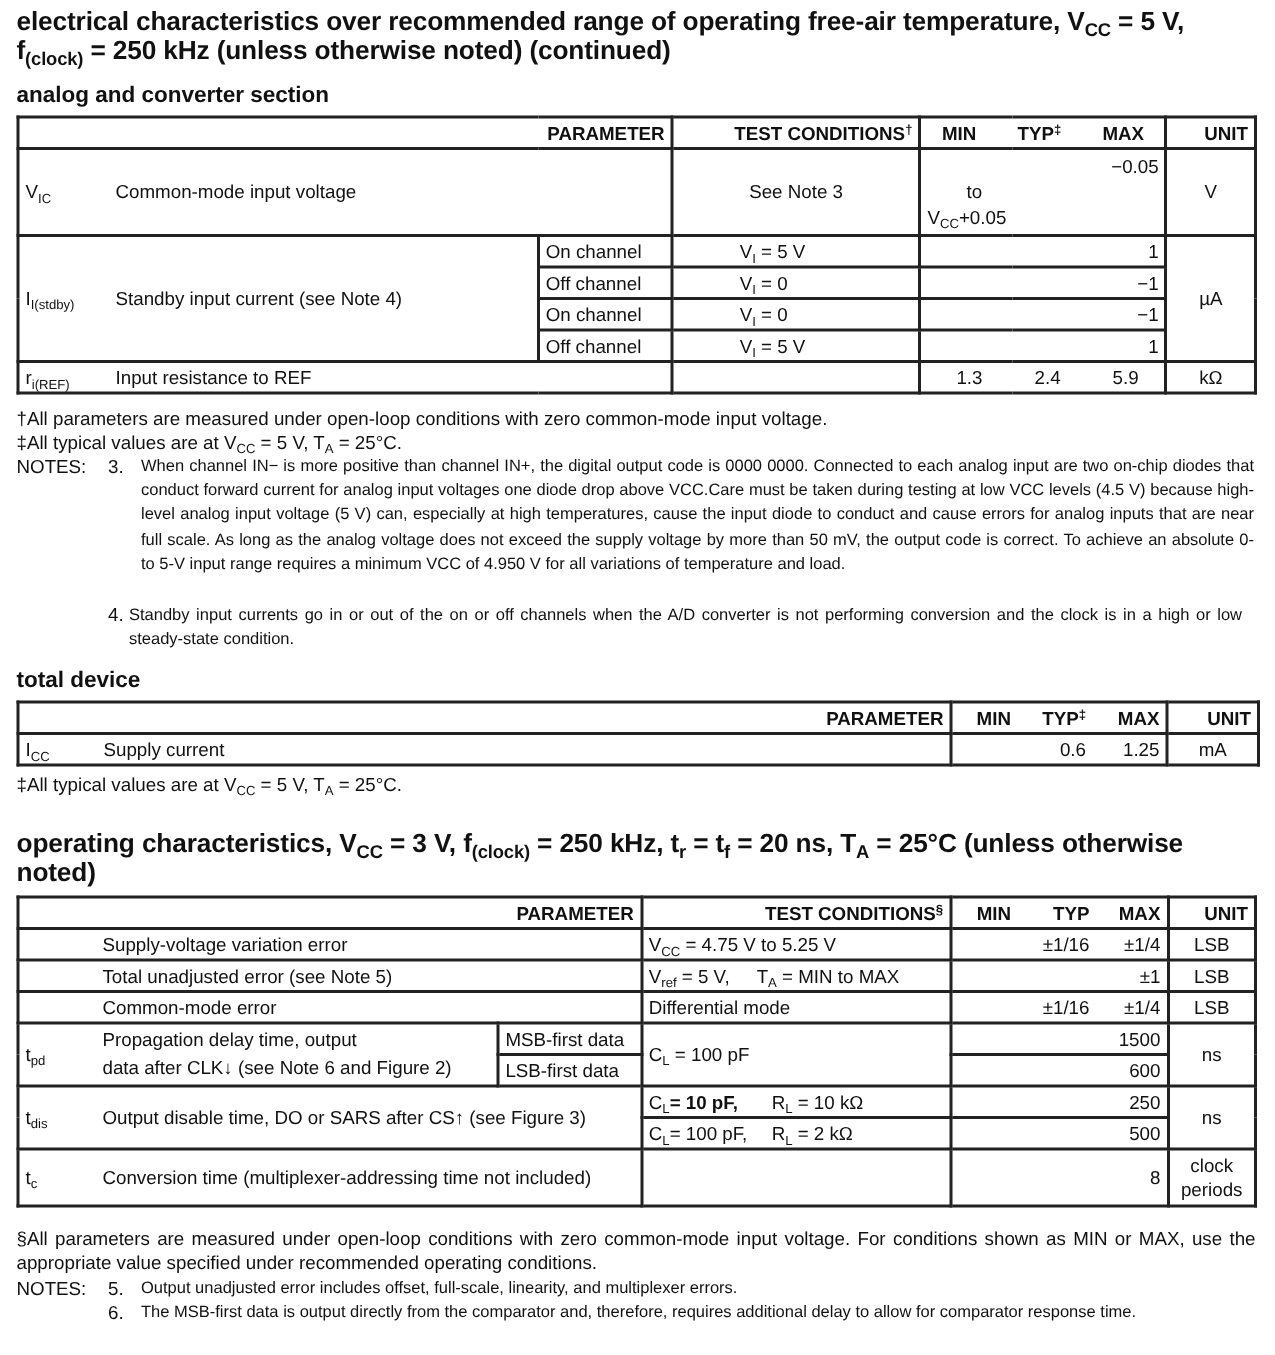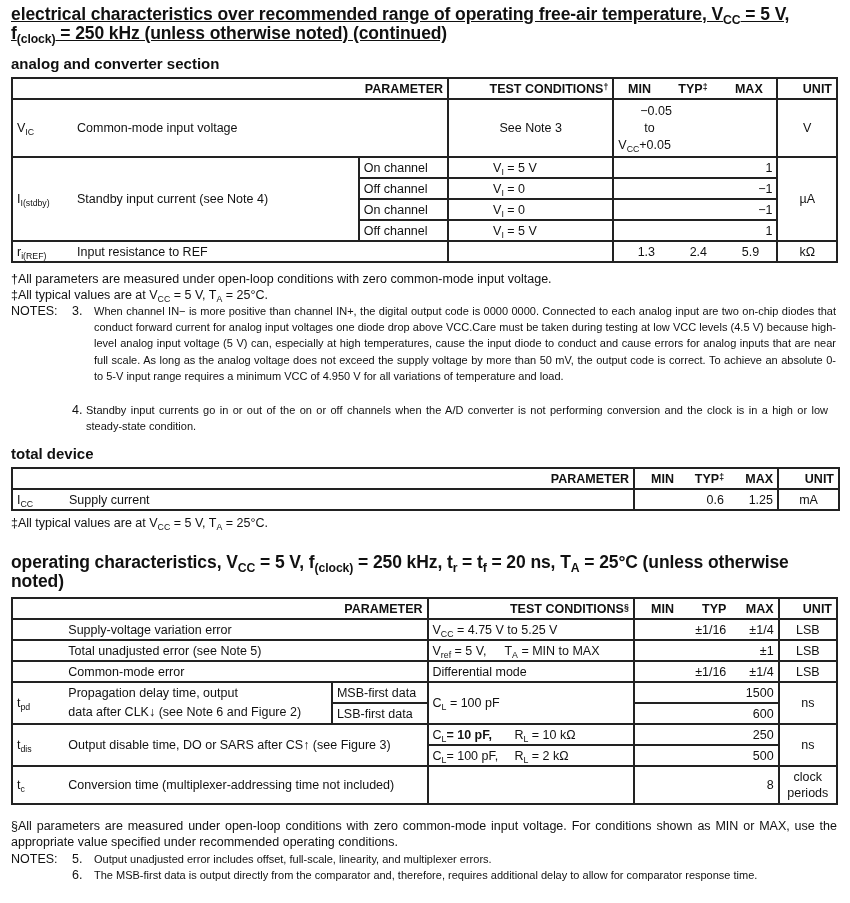--- a/index.html
+++ b/index.html
@@ -15,21 +15,21 @@
   .c{text-align:center;}
   .r{text-align:right;}
   .nb-l{border-left:none;}
   .nb-r{border-right:none;}
   .foot{font-size:12.5px;line-height:16px;}
   .note{position:absolute;font-size:11px;line-height:16.2px;text-align:justify;}
 </style>
 </head>
 <body>
 
-<div class="abs h1" style="left:11px;top:5px;text-decoration:underline;">
+<div class="abs h1" style="left:11px;top:5px;">
   <div><span>electrical characteristics over recommended range of operating free-air temperature, V</span><sub>CC</sub><span> = 5 V,</span></div>
   <div><span>f</span><sub>(clock)</sub><span> = 250 kHz (unless otherwise noted) (continued)</span></div>
 </div>
 
 <div class="abs h2" style="left:11px;top:55px;">analog and converter section</div>
 
 <table style="left:11px;top:77px;width:827px;">
   <colgroup>
     <col style="width:338px">
       <col style="width:87px">
@@ -51,21 +51,21 @@
       </div>
     </th>
     <th>UNIT</th>
   </tr>
   <tr style="height:58px;">
     <td colspan="2">
       <span style="display:inline-block;width:60px;"><span>V</span><sub>IC</sub></span><span>Common-mode input voltage</span>
     </td>
     <td class="c">See Note 3</td>
     <td colspan="3" style="line-height:17px;">
-      <div style="padding-left:22px;">−0.05</div>
+      <div style="padding-left:22px;text-align:right;">−0.05</div>
       <div style="padding-left:26px;">to</div>
       <div style="padding-left:0px;"><span>V</span><sub>CC</sub><span>+0.05</span></div>
     </td>
     <td class="c">V</td>
   </tr>
   <tr>
     <td rowspan="4">
       <span style="display:inline-block;width:60px;"><span>I</span><sub>I(stdby)</sub></span><span>Standby input current (see Note 4)</span>
     </td>
     <td>On channel</td>
@@ -142,21 +142,21 @@
     <td class="nb-l r">1.25</td>
     <td class="c">mA</td>
   </tr>
 </tbody>
   </table>
 <div class="abs foot" style="left:11px;top:515px;">
   <span>‡</span><span>All typical values are at V</span><sub>CC</sub><span> = 5 V, T</span><sub>A</sub><span> = 25°C.</span>
 </div>
 
 <div class="abs h1" style="left:11px;top:553px;">
-  <div><span>operating characteristics, V</span><sub>CC</sub><span> = 5 V, f</span><sub>(clock)</sub><span> = 250 kHz, t</span><sub>r</sub><span> = t</span><sub>f</sub><span> = 20 ns, T</span><sub>A</sub><span> = 25°C (unless otherwise</span></div>
+  <div><span>operating characteristics, V</span><sub>CC</sub><span> = 3 V, f</span><sub>(clock)</sub><span> = 250 kHz, t</span><sub>r</sub><span> = t</span><sub>f</sub><span> = 20 ns, T</span><sub>A</sub><span> = 25°C (unless otherwise</span></div>
   <div>noted)</div>
 </div>
 
 <table style="left:11px;top:597px;width:827px;">
   <colgroup>
     <col style="width:52px">
       <col style="width:266px">
       <col style="width:95px">
       <col style="width:205px">
       <col style="width:44px">

